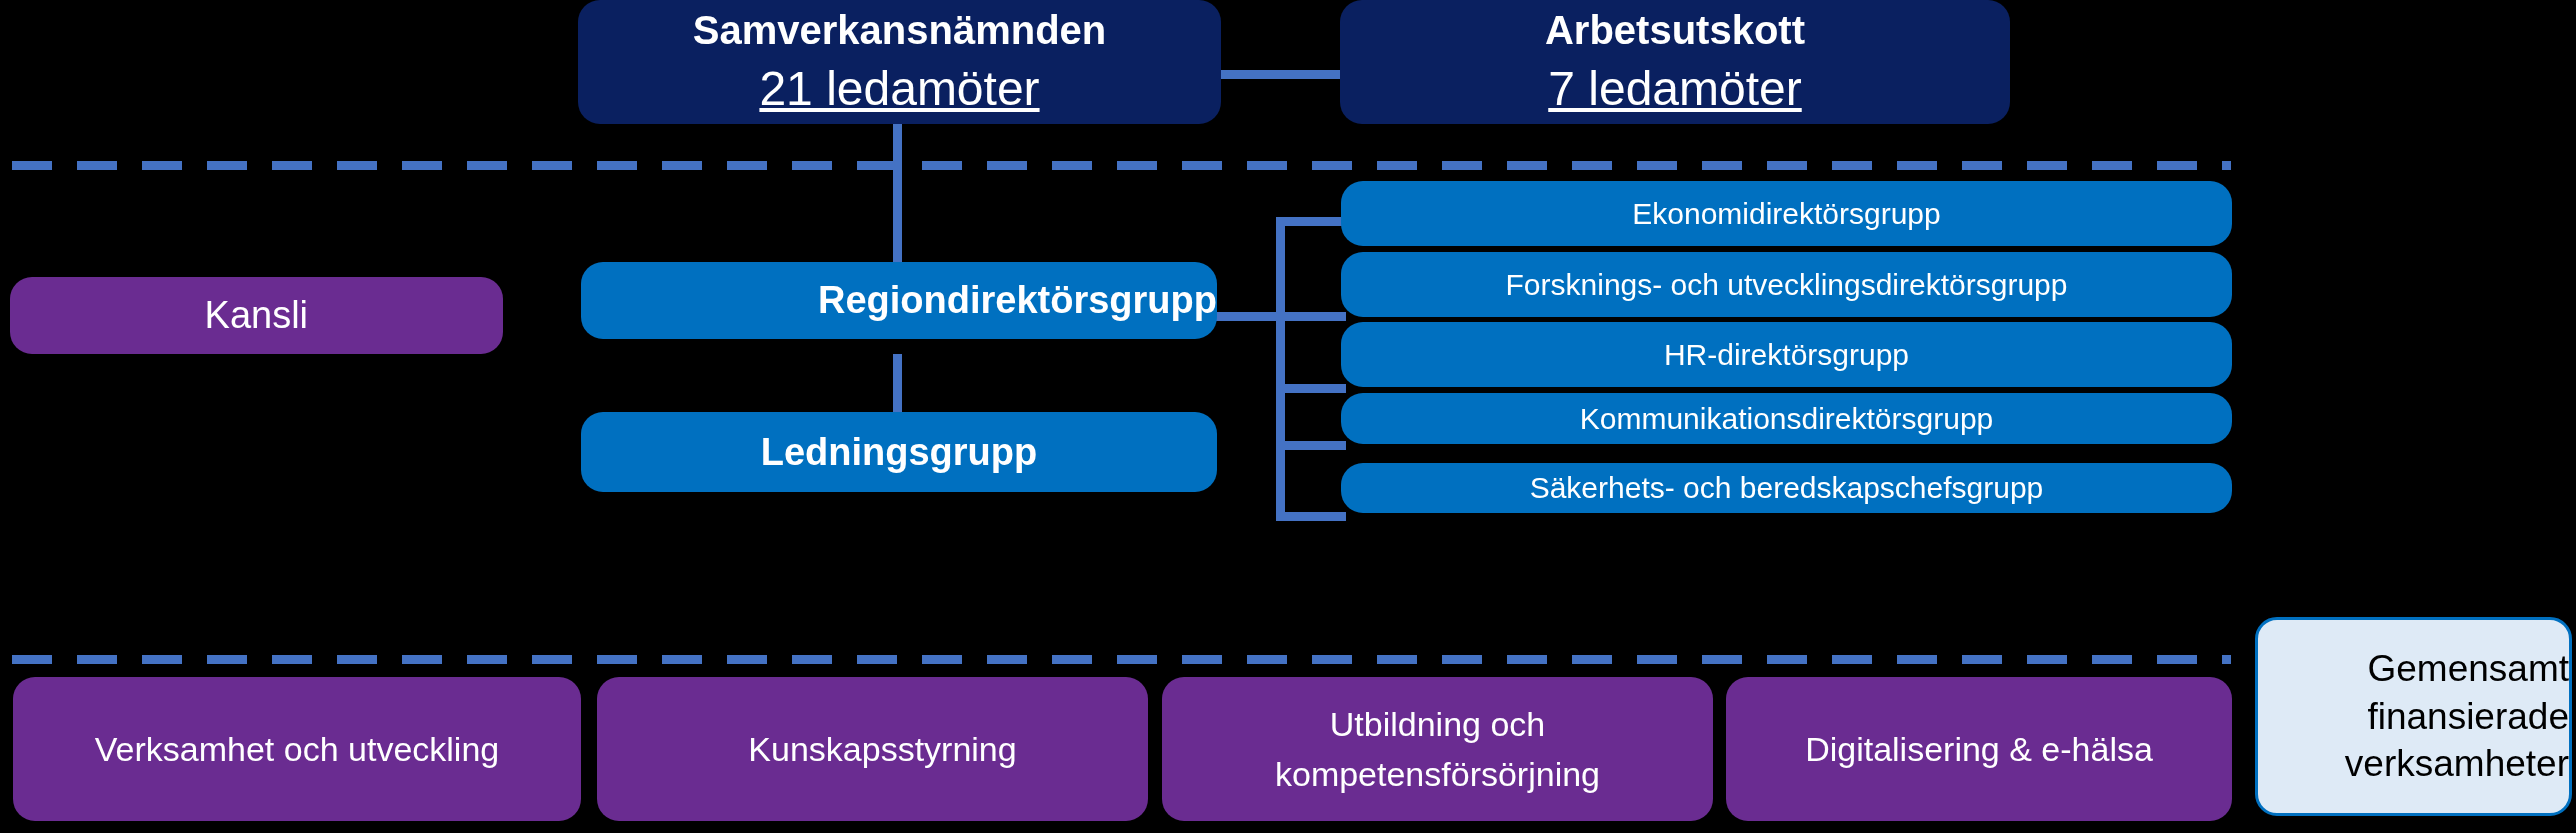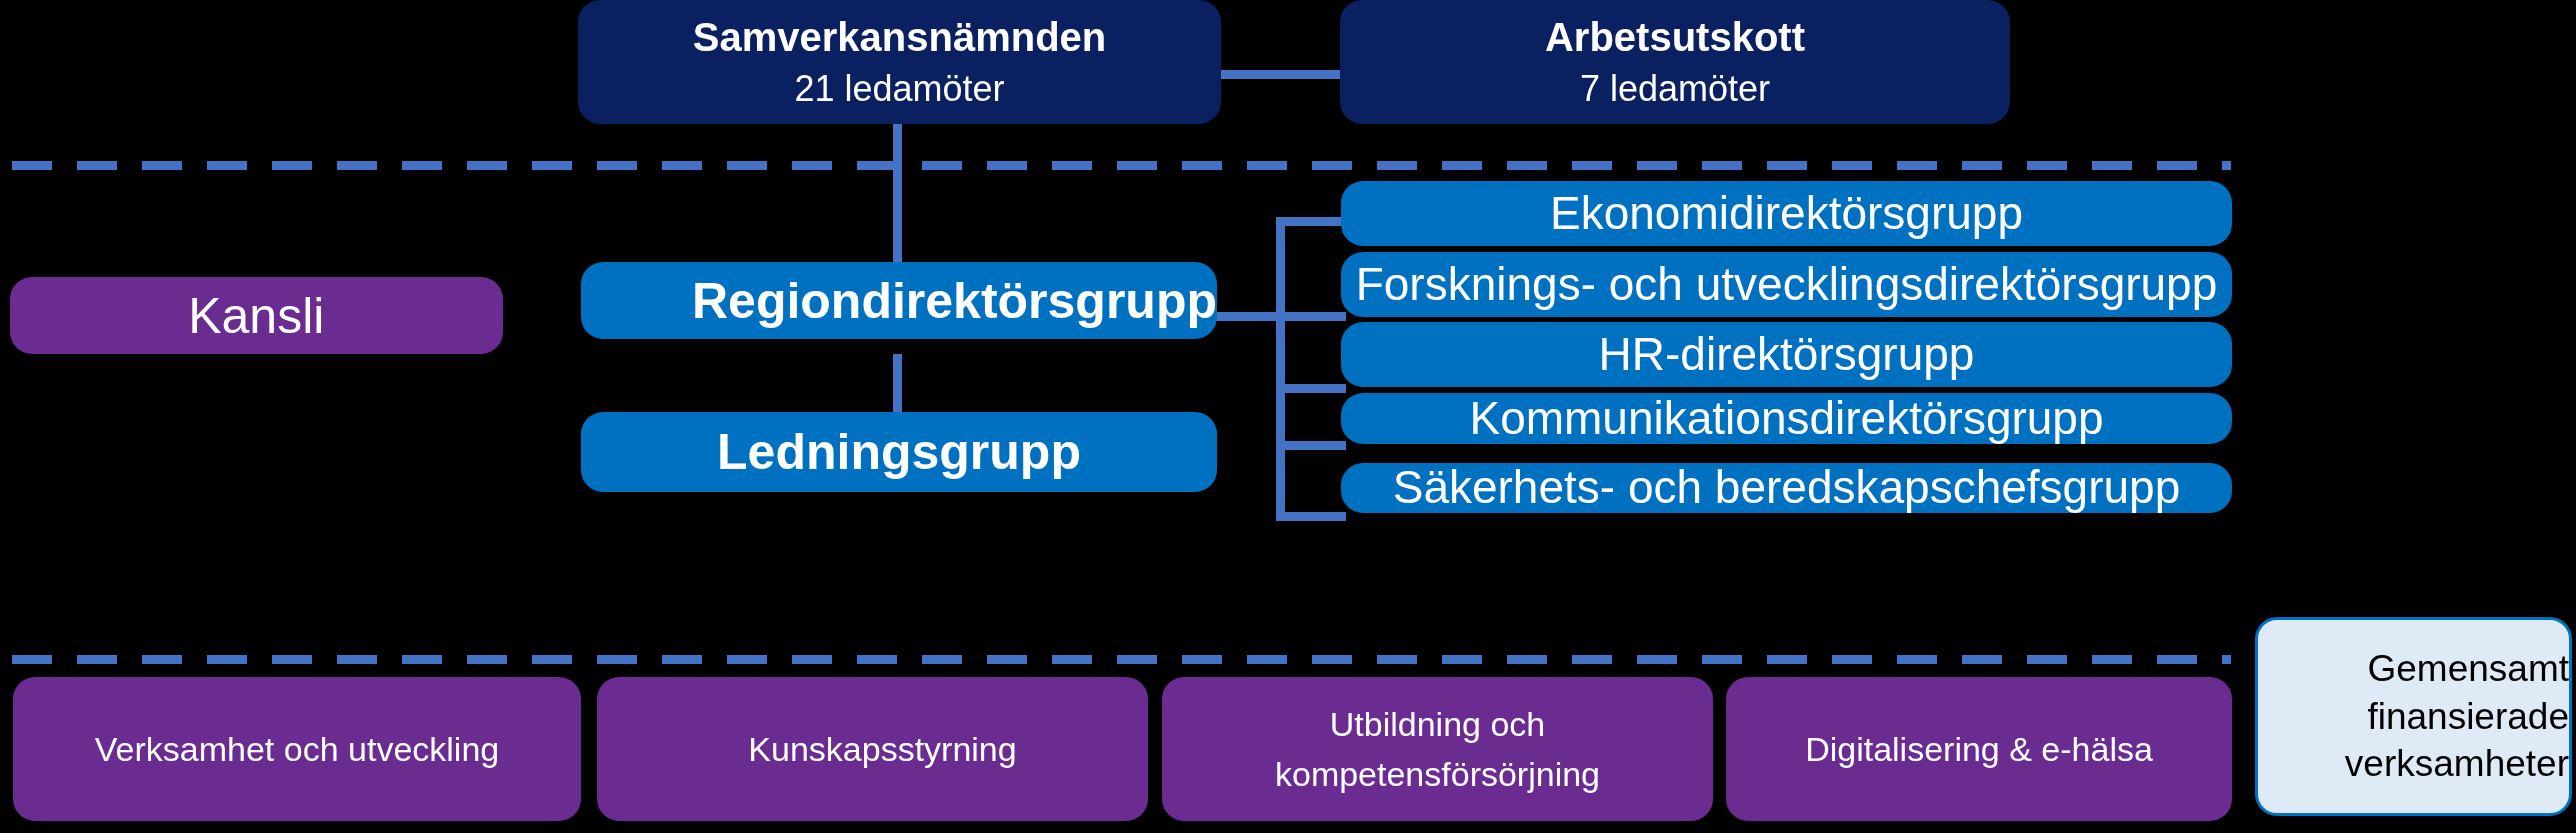--- a/index.html
+++ b/index.html
@@ -32,24 +32,24 @@
   .navy   { background: #0A2060; }
   .blue   { background: #0070C0; }
   .purple { background: #6A2C91; }
   .lightblue {
     background: #DEEAF6;
     border: 3.9px solid #0070C0;
     color: #000000;
   }
   .b  { font-weight: bold; }
   .t-title   { font-size: 40px; }
-  .t-sub     { font-size: 36px; }
-  .t-box     { font-size: 50px; }
+  .t-sub     { font-size: 48px; text-decoration: underline; }
+  .t-box     { font-size: 38px; }
   .t-bottom  { font-size: 34px; }
-  .t-right   { font-size: 46px; }
+  .t-right   { font-size: 30px; }
 
   
   .line {
     position: absolute;
     background: #4472C4;
   }
 
   
   .dashed {
     position: absolute;

